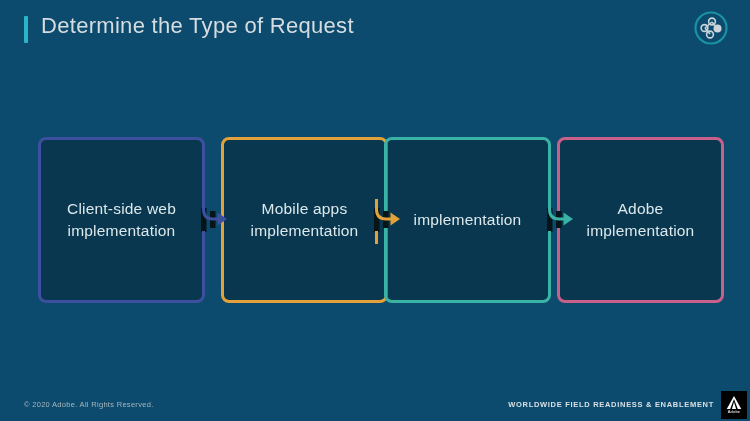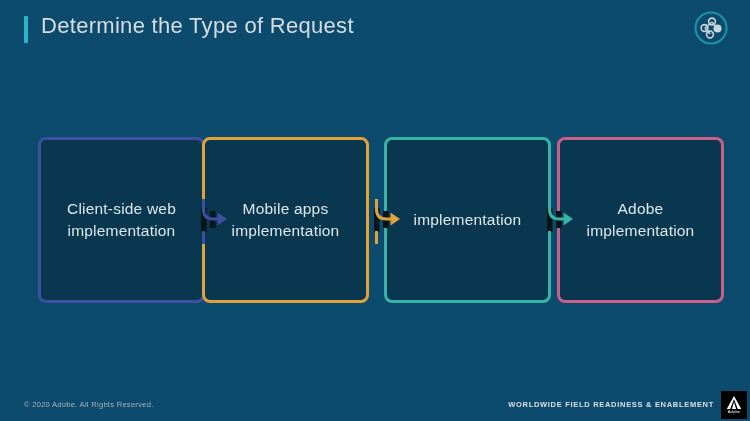--- a/index.html
+++ b/index.html
@@ -18,21 +18,21 @@
   }
   
   .badge{position:absolute;left:688px;top:5px;width:46px;height:46px;}
   
   .step{
     position:absolute;top:137px;width:167px;height:166px;box-sizing:border-box;
     border:3px solid;border-radius:8px;
     display:flex;align-items:center;justify-content:center;text-align:center;
     background:rgba(4,19,23,.35);
   }
-  .step.s1{left:38px}.step.s2{left:202px}.step.s3{left:384px}.step.s4{left:557px}
+  .step.s1{left:38px}.step.s2{left:221px}.step.s3{left:384px}.step.s4{left:557px}
   .step-label{
     color:#dce8ea;font-size:15.5px;line-height:22px;font-weight:400;letter-spacing:.2px;
   }
   .step-label span{display:block;}
   
   .connector{position:absolute;top:199px;width:30px;height:44px;overflow:visible;}
   .connector.c1{left:200px}.connector.c2{left:373px}.connector.c3{left:546px}
   .connector .mask{fill:#051518;}
   .connector path{fill:none;stroke-width:3;}
   

